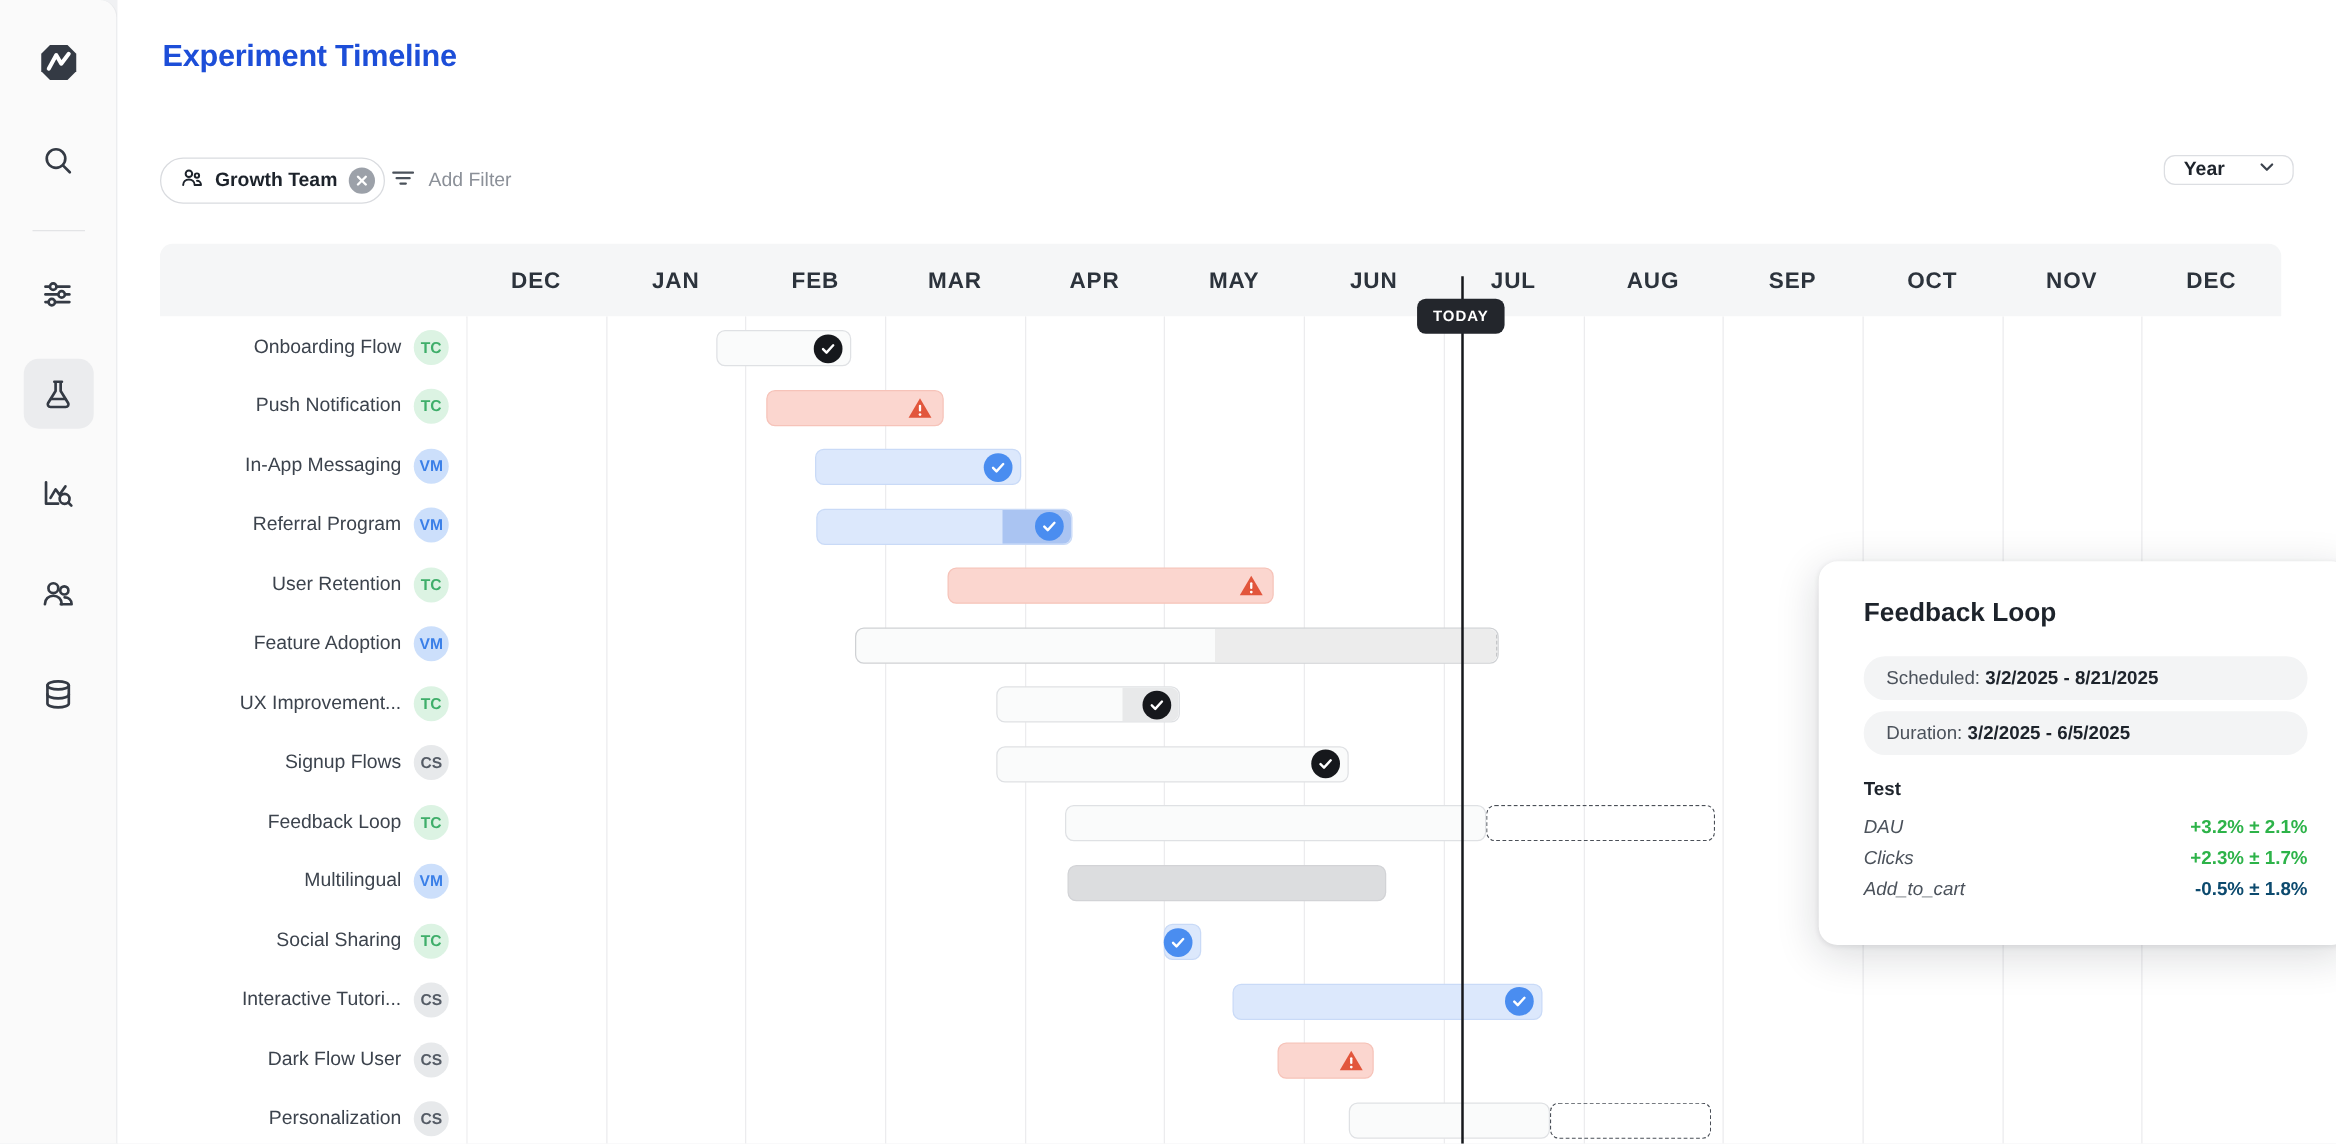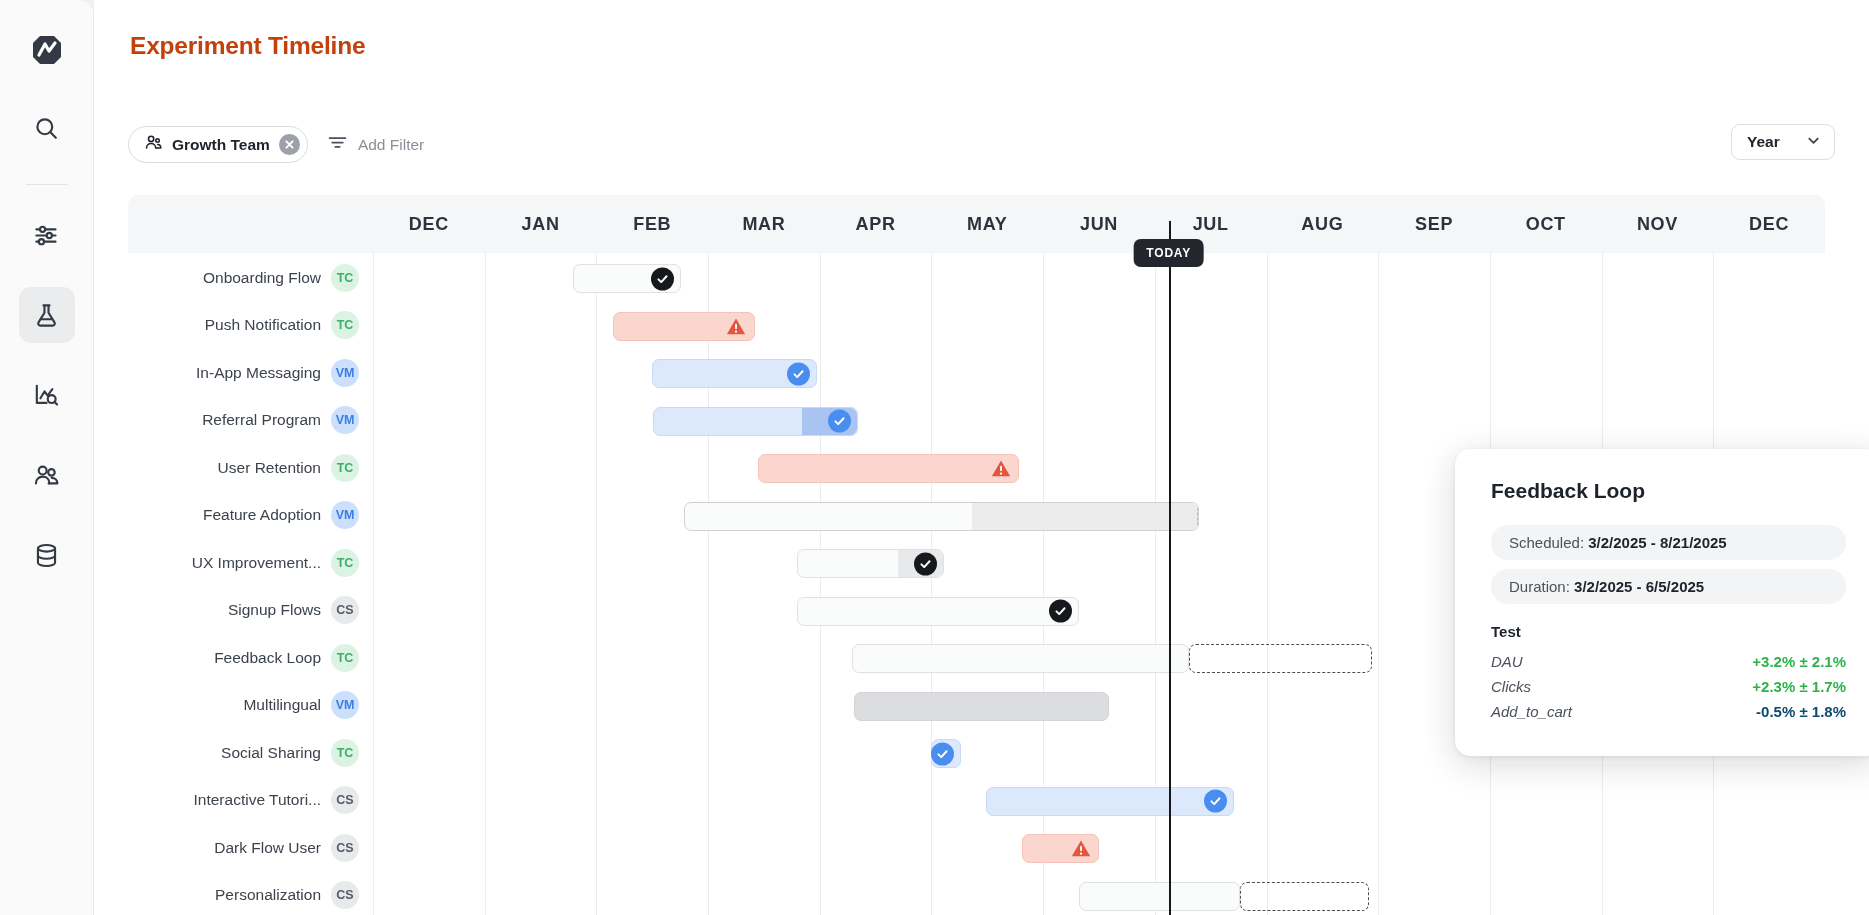--- a/index.html
+++ b/index.html
@@ -49,29 +49,29 @@
     position: absolute;
     left: 94px; top: 0;
     width: 1775px; height: 915px;
     background: #ffffff;
   }
   .page-title {
     position: absolute;
     left: 36px; top: 32px;
     font-size: 24.5px;
     font-weight: bold;
-    color: #c2410c;
+    color: #1d4ed8;
     letter-spacing: -0.2px;
   }
 
   
   .filterbar {
     position: absolute;
     left: 34px; top: 126px;
-    display: flex; align-items: center; gap: 19px;
+    display: flex; align-items: center; gap: 4px;
   }
   .chip {
     display: flex; align-items: center; gap: 9px;
     height: 37px;
     padding: 0 7px 0 15px;
     border: 1px solid #d9dbdf;
     border-radius: 19px;
     background: #fff;
     cursor: pointer;
   }
@@ -87,21 +87,21 @@
   }
   .addfilter {
     display: flex; align-items: center; gap: 10px;
     cursor: pointer;
   }
   .addfilter-label { font-size: 15.5px; color: #8b9098; }
 
   .yearselect {
     position: absolute;
     right: 34px; top: 124px;
-    width: 104px; height: 36px;
+    width: 104px; height: 24px;
     border: 1px solid #dcdee2;
     border-radius: 9px;
     background: #fff;
     display: flex; align-items: center; justify-content: space-between;
     padding: 0 13px 0 15px;
     cursor: pointer;
   }
   .yearselect-label { font-size: 15.5px; font-weight: bold; color: #1d232b; }
 
   

